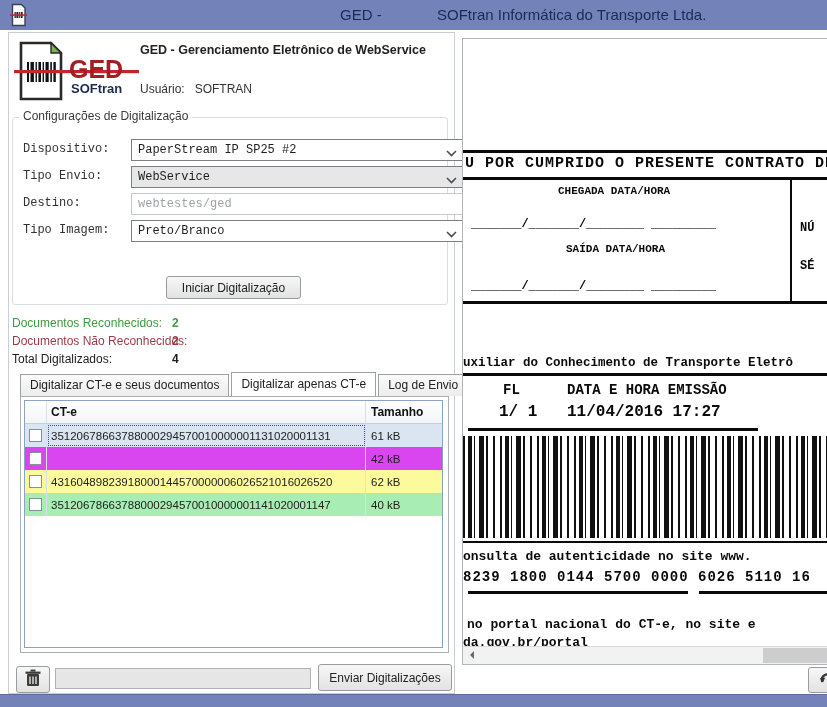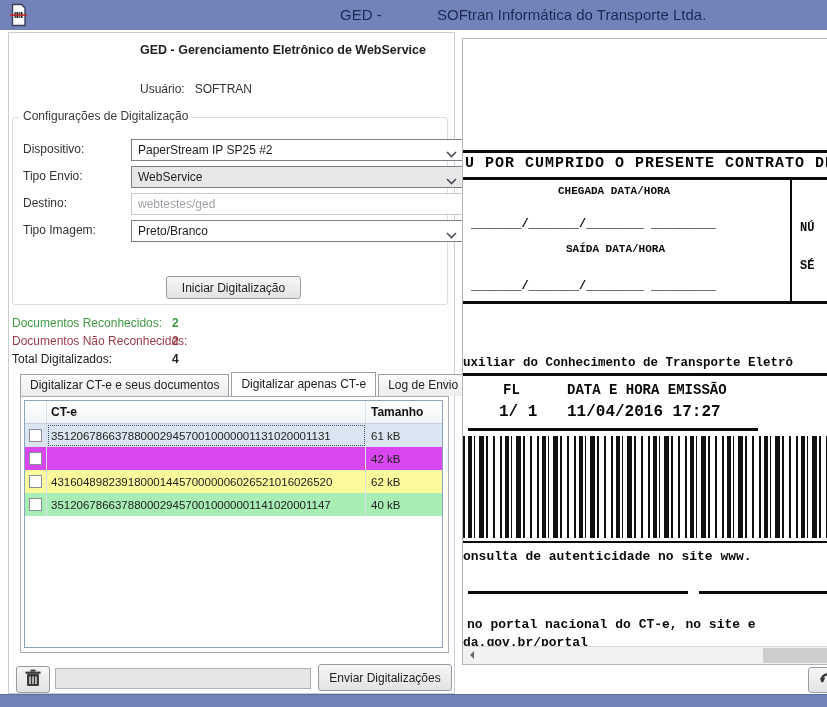--- a/index.html
+++ b/index.html
@@ -13,21 +13,21 @@
   .app-icon{left:10px;top:3px;}
 
   
   .left-panel{left:8px;top:32px;width:445px;height:660px;background:#fff;border:1px solid #c9cdd4;}
   .app-title{left:131px;top:10px;font-size:12.5px;font-weight:bold;color:#222;}
   .user-line{left:131px;top:49px;font-size:12px;color:#333;}
   .user-line b{font-weight:normal;margin-left:10px;}
 
   .gb{left:3px;top:84px;width:434px;height:186px;border:1px solid #d9dde2;border-radius:3px;}
   .gb-title{position:absolute;top:-9px;left:6px;background:#fff;padding:0 4px;font-size:12px;color:#3a3a3a;}
-  .frow{position:absolute;left:0;width:100%;height:22px;}
+  .frow{position:absolute;left:0;width:100%;height:22px;font-family:Liberation Mono, monospace;}
   .flabel{position:absolute;left:10px;top:3px;font-size:12px;color:#333;white-space:nowrap;}
   .fctrl{position:absolute;left:91px;top:0;width:333px;height:22px;box-sizing:border-box;
          border:1px solid #7a7f86;background:#fff;font-size:12px;color:#1e1e1e;
          display:flex;align-items:center;padding:0 22px 0 6px;white-space:nowrap;overflow:hidden;margin-left:27px;}
   .fctrl .chev{position:absolute;right:6px;top:7px;color:#4a4f55;}
   .fctrl.gray{background:#e7e7e7;}
   .fctrl.disabled{border-color:#c6cacf;color:#9fa3a7;}
   .fctrl.disabled .chev{color:#b9bdc2;}
   .fctrl.input{padding-right:6px;}
 
@@ -90,20 +90,39 @@
         <rect x="10.8" y="9" width="1.8" height="6" fill="#222"></rect>
       <rect x="0" y="11.3" width="17" height="1.6" fill="#c0272d"></rect>
     </svg>
   </span>
   <span class="abs titlebar-text" style="left:340px;">GED -</span>
   <span class="abs titlebar-text" style="left:437px;">SOFtran Informática do Transporte Ltda.</span>
 </div>
 
 <div class="abs left-panel">
 
+  <span class="abs" style="left:5px;top:7px;">
+    <svg width="125" height="64" viewBox="0 0 125 64">
+      <path d="M7 3 h30 l10 10 v46 h-40 z" fill="#fff" stroke="#2a2a2a" stroke-width="2.6"></path>
+      <path d="M37 3 l10 10 h-10 z" fill="#7ab648" stroke="#2a2a2a" stroke-width="1.4"></path>
+      <g fill="#111">
+        <rect x="13" y="22" width="2" height="20"></rect>
+          <rect x="16.5" y="22" width="3.4" height="20"></rect>
+        <rect x="21.5" y="22" width="1.4" height="20"></rect>
+          <rect x="24.4" y="22" width="2.6" height="20"></rect>
+        <rect x="28.6" y="22" width="1.4" height="20"></rect>
+          <rect x="31.5" y="22" width="3.2" height="20"></rect>
+        <rect x="36.3" y="22" width="1.6" height="20"></rect>
+          <rect x="39.4" y="22" width="2.4" height="20"></rect>
+      </g>
+      <rect x="0" y="30" width="125" height="3.2" fill="#c0272d"></rect>
+      <text x="55" y="38" font-size="25" font-weight="bold" fill="#a61c23" font-family="Liberation Sans,sans-serif">GED</text>
+      <text x="57" y="53" font-size="13" font-weight="bold" fill="#1d2a4d" font-family="Liberation Sans,sans-serif">SOFtran</text>
+    </svg>
+  </span>
 
   <div class="abs app-title">GED - Gerenciamento Eletrônico de WebService</div>
   <div class="abs user-line">
     <span>Usuário:</span><b>SOFTRAN</b>
   </div>
 
   <div class="abs gb">
     <span class="gb-title">Configurações de Digitalização</span>
 
     <div class="frow" style="top:21px;">
@@ -239,20 +258,21 @@
   <div class="abs doc" style="left:40px;top:343px;font-size:14px;">FL</div>
   <div class="abs doc" style="left:104px;top:343px;font-size:14px;">DATA E HORA EMISSÃO</div>
   <div class="abs doc" style="left:36px;top:364px;font-size:16px;">1/ 1</div>
   <div class="abs doc" style="left:104px;top:364px;font-size:16px;">11/04/2016 17:27</div>
   <div class="abs hline" style="left:5px;top:389px;width:290px;height:3px;"></div>
 
   <div class="abs barcode"></div>
   <div class="abs hline" style="left:0;top:502px;width:366px;height:2px;"></div>
 
   <div class="abs doc" style="left:0;top:510px;font-size:13px;">onsulta de autenticidade no site www.</div>
+  <div class="abs doc" style="left:0;top:530px;font-size:14px;letter-spacing:1px;">8239 1800 0144 5700 0000 6026 5110 16</div>
   <div class="abs hline" style="left:5px;top:552px;width:220px;height:3px;"></div>
   <div class="abs hline" style="left:236px;top:552px;width:130px;height:3px;"></div>
 
   <div class="abs doc" style="left:4px;top:578px;font-size:13px;">no portal nacional do CT-e, no site e</div>
   <div class="abs doc" style="left:0;top:596px;font-size:13px;">da.gov.br/portal</div>
 
   <div class="abs hscroll">
     <span class="hs-arrow">
       <svg width="6" height="8" viewBox="0 0 6 8">
           <path d="M5 0 L1 4 L5 8 z" fill="#6a6a6a"></path>

